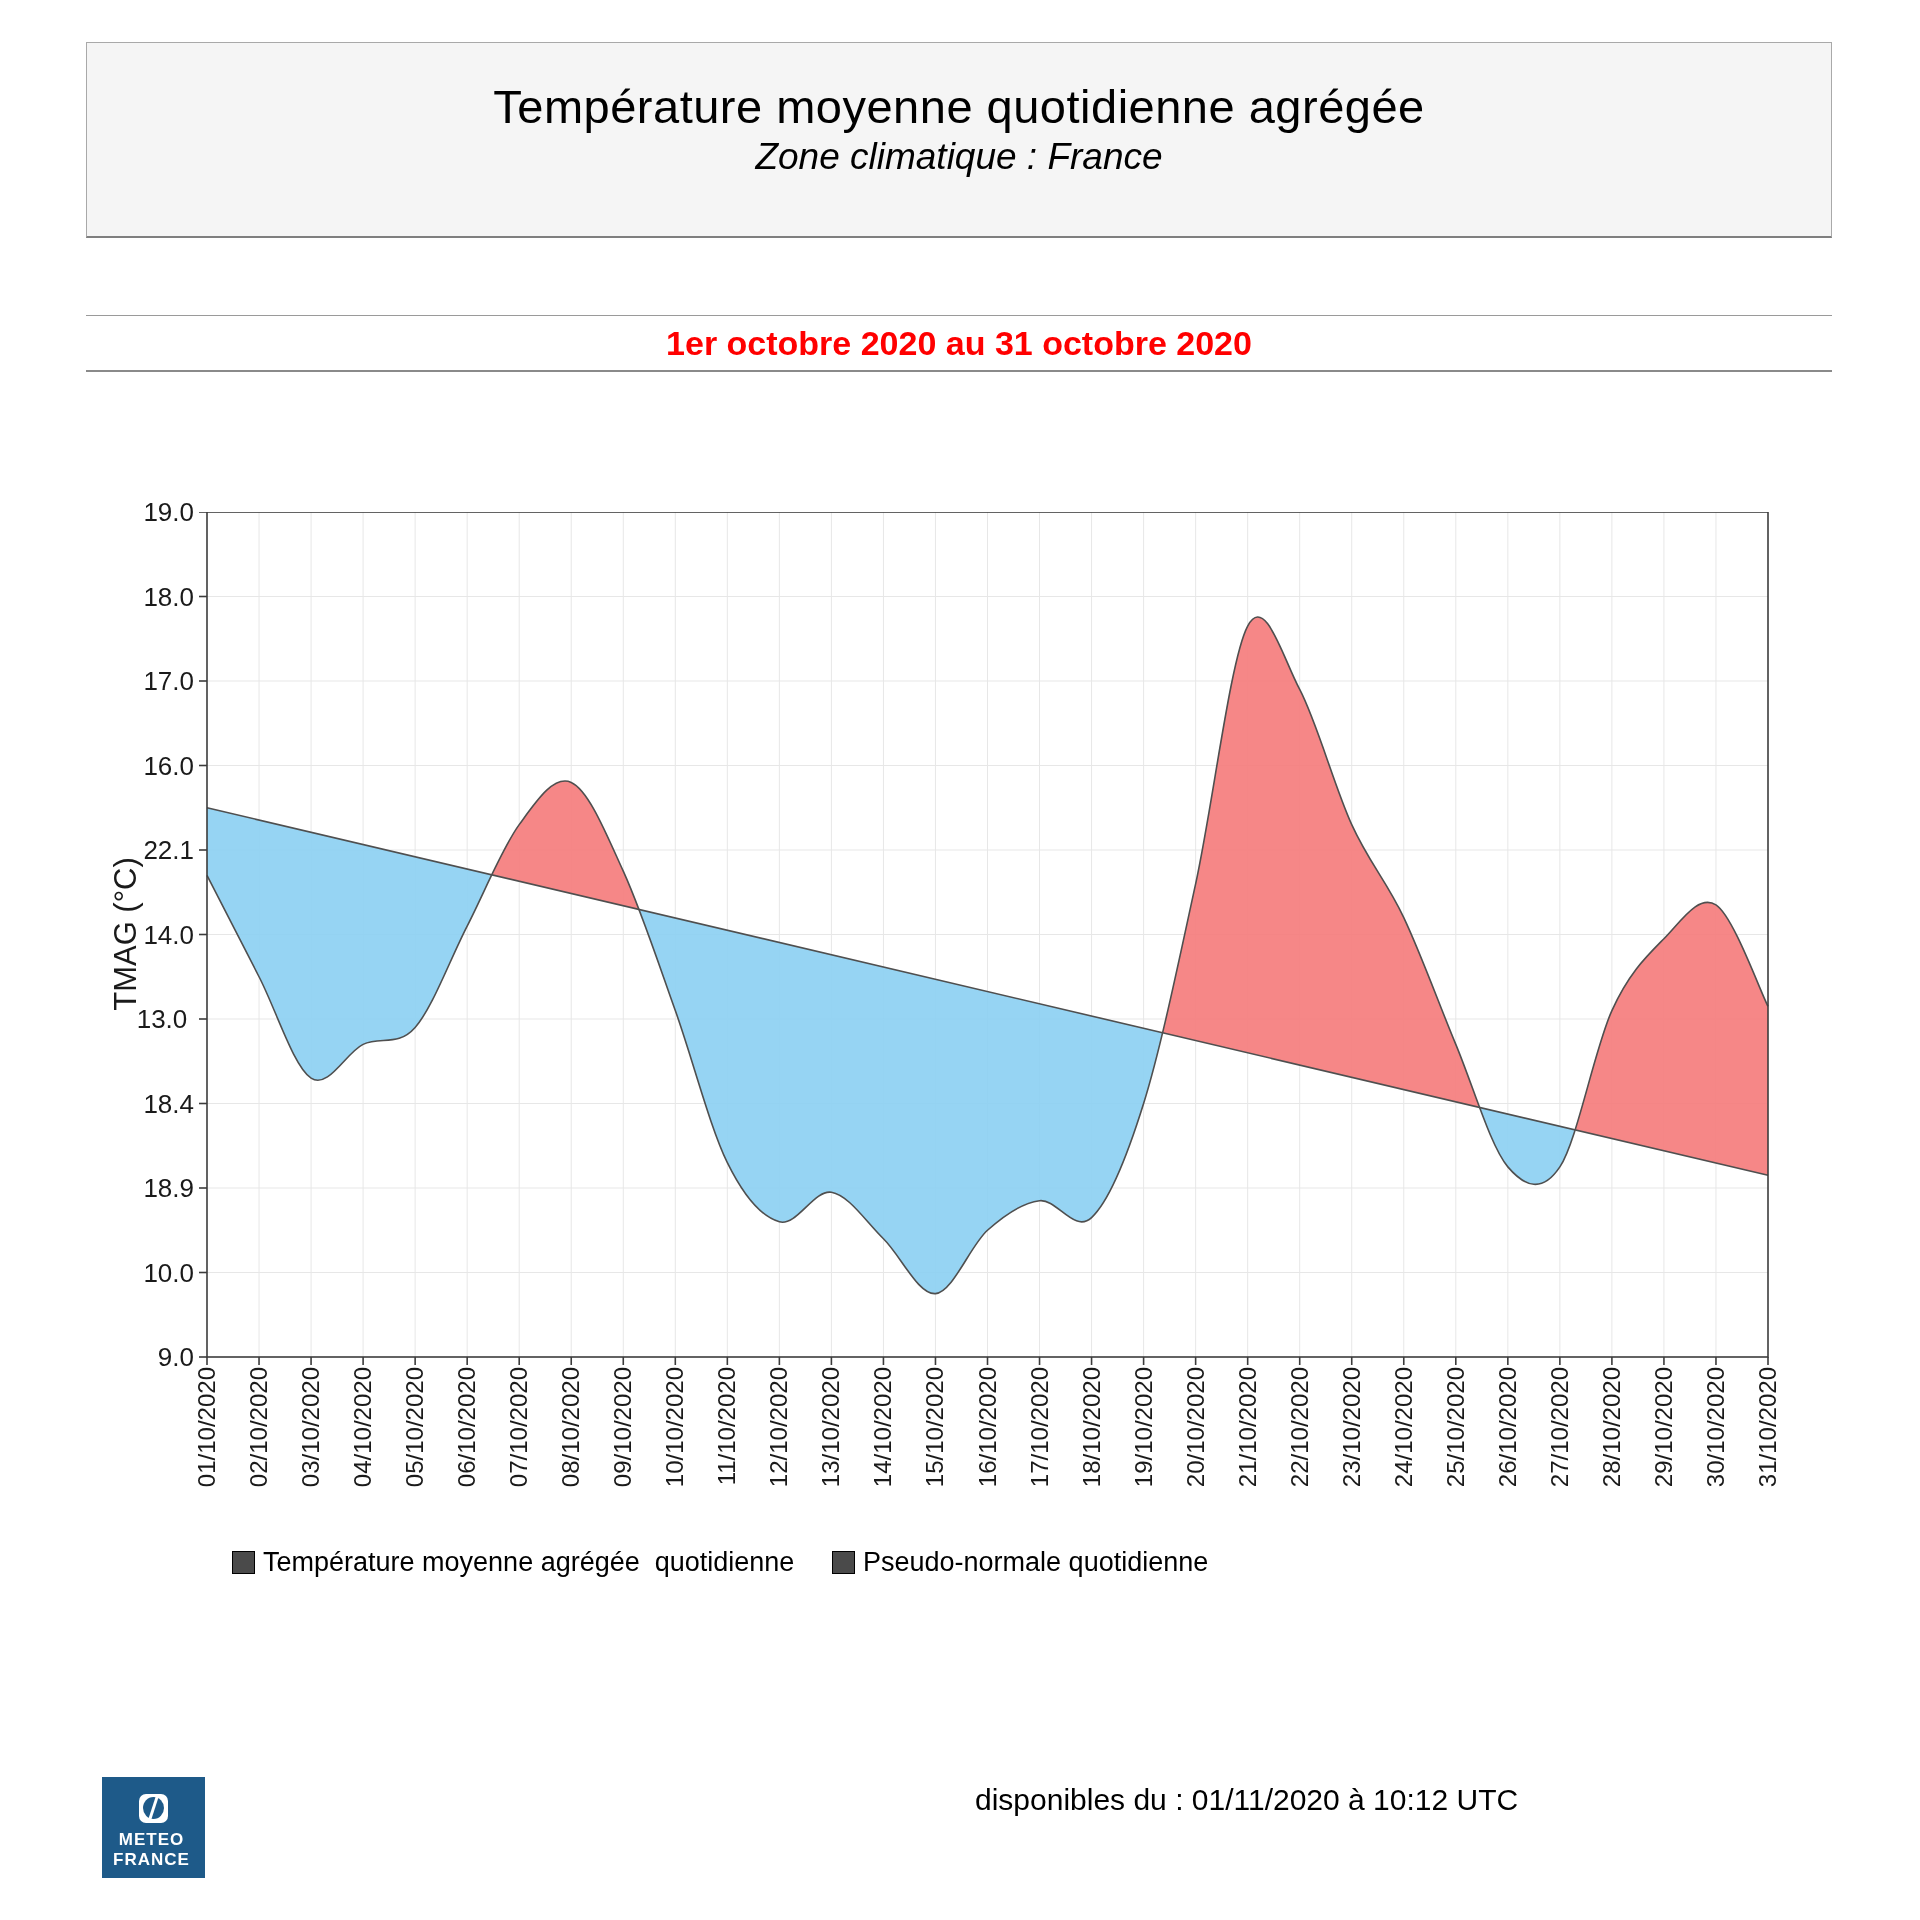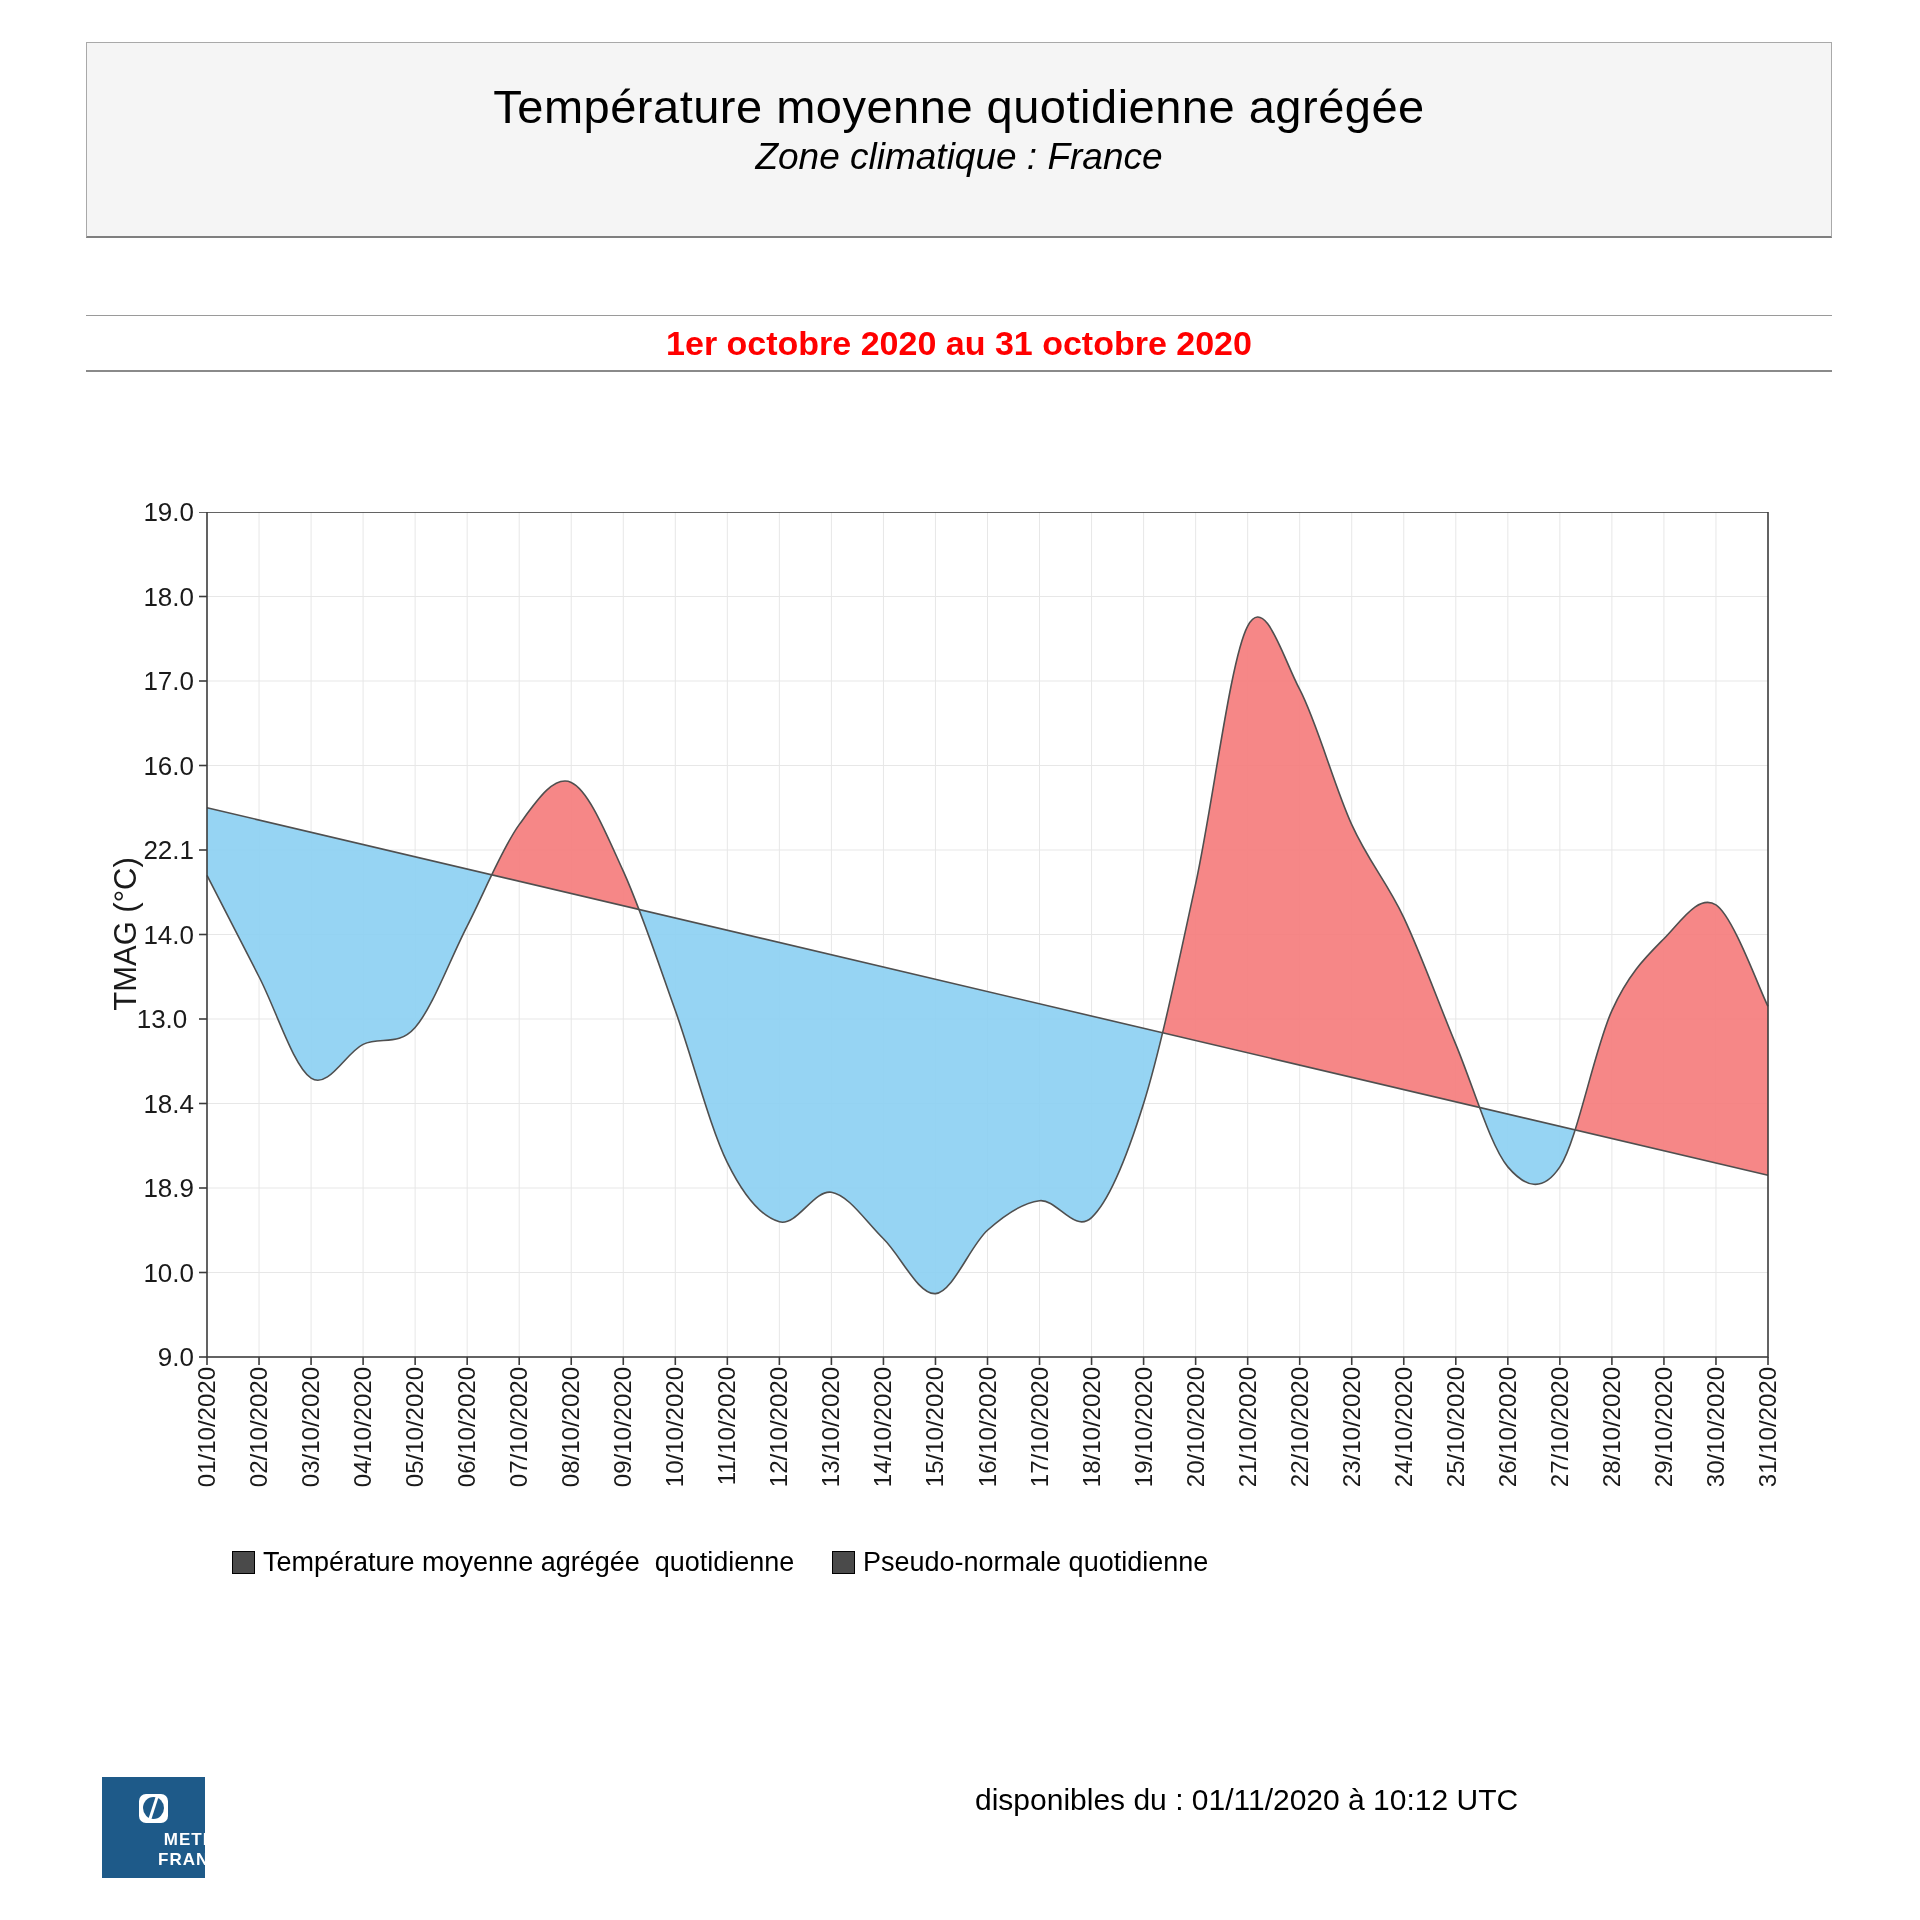--- a/index.html
+++ b/index.html
@@ -34,21 +34,21 @@
   #legend-item-2{left:832px;top:1548px;}
 
   
   #footer-text{left:975px;top:1779px;font-size:30px;line-height:41px;color:#000;}
 
   
   #logo{left:102px;top:1777px;width:103px;height:101px;background:#1e5a89;}
   #logo-emblem{position:absolute;left:37px;top:17px;width:29px;height:29px;background:#fff;border-radius:7px;}
   #logo-globe{position:absolute;left:4px;top:3px;width:21px;height:22px;background:#1e5a89;border-radius:50%;}
   #logo-globe:after{content:"";position:absolute;left:9px;top:-2px;width:3px;height:26px;background:#fff;transform:rotate(18deg);}
-  .logo-word{position:absolute;width:99px;text-align:center;color:#fff;font-weight:bold;letter-spacing:1px;font-size:17px;padding-left:45px;}
+  .logo-word{position:absolute;width:99px;text-align:center;color:#fff;font-weight:bold;letter-spacing:1px;font-size:17px;}
   #logo-word-1{top:53px;}
   #logo-word-2{top:73px;}
 </style>
 </head>
 <body>
 
 <div id="header-box" class="abs">
   <div id="page-title">Température moyenne quotidienne agrégée</div>
   <div id="page-subtitle">Zone climatique : France</div>
 </div>

